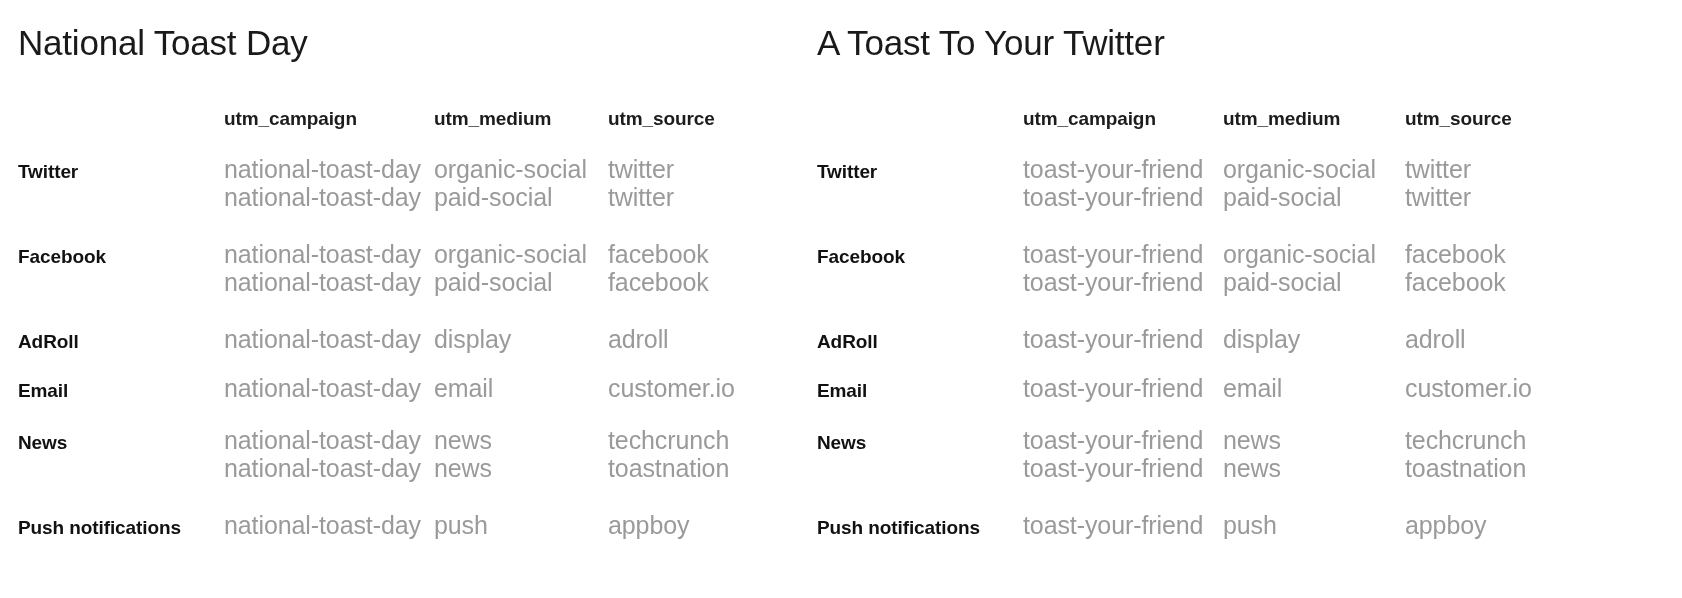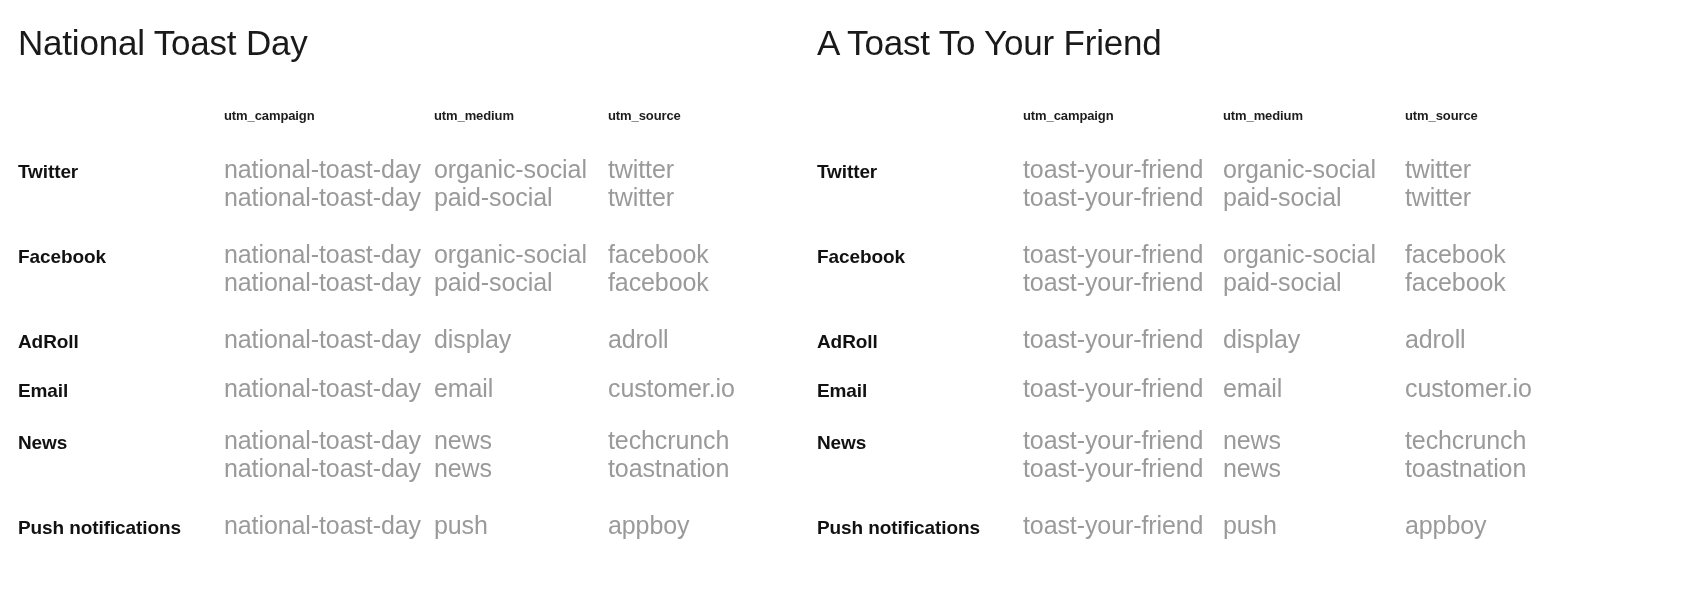--- a/index.html
+++ b/index.html
@@ -61,21 +61,21 @@
   .c-label    { width: 206px; flex: 0 0 206px; }
   .c-campaign { width: 210px; flex: 0 0 210px; }
   .c-medium   { width: 174px; flex: 0 0 174px; }
   .c-source   { flex: 1 1 auto; }
 
   #panel-right .c-label    { width: 206px; flex: 0 0 206px; }
   #panel-right .c-campaign { width: 200px; flex: 0 0 200px; }
   #panel-right .c-medium   { width: 182px; flex: 0 0 182px; }
 
   .col-header {
-    font-size: 13px;
+    font-size: 19px;
     font-weight: 700;
     color: #1c1c1c;
     letter-spacing: -0.1px;
     white-space: nowrap;
   }
   .row-label {
     font-size: 19px;
     font-weight: 700;
     color: #111111;
     letter-spacing: -0.1px;
@@ -157,21 +157,21 @@
         <div class="row group-start">
           <div class="c-label row-label">Push notifications</div>
           <div class="c-campaign cell">national-toast-day</div>
           <div class="c-medium cell">push</div>
           <div class="c-source cell">appboy</div>
         </div>
       </div>
   </div>
 
   <div class="panel" id="panel-right">
-    <div class="panel-title">A Toast To Your Friend</div>
+    <div class="panel-title">A Toast To Your Twitter</div>
     <div class="grid">
         <div class="row header-row">
           <div class="c-label col-header"></div>
           <div class="c-campaign col-header">utm_campaign</div>
           <div class="c-medium col-header">utm_medium</div>
           <div class="c-source col-header">utm_source</div>
         </div>
         <div class="row group-start">
           <div class="c-label row-label">Twitter</div>
           <div class="c-campaign cell">toast-your-friend</div>

